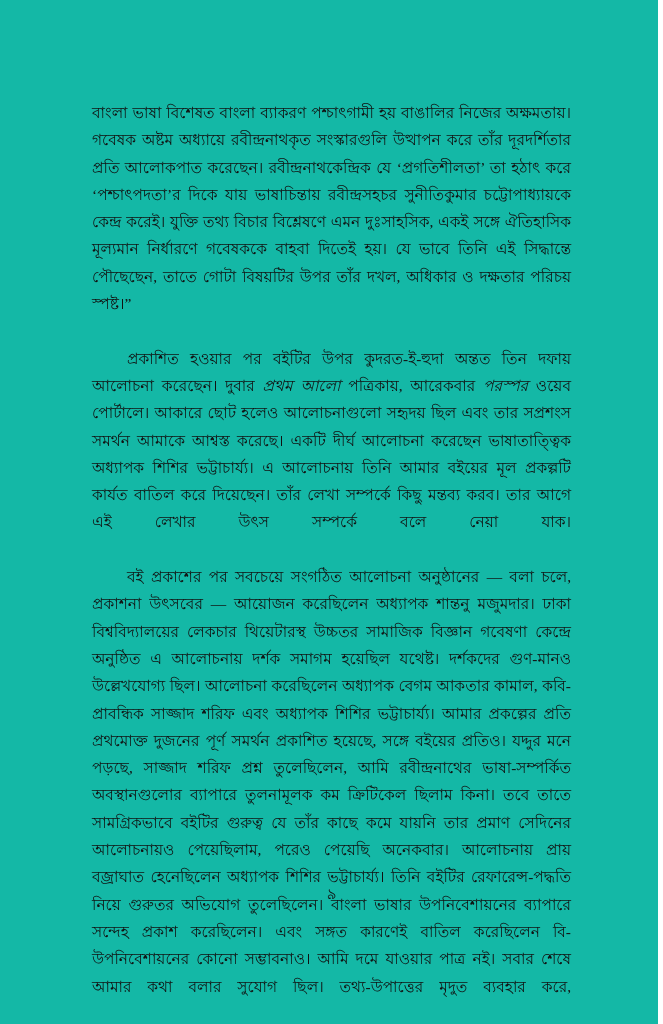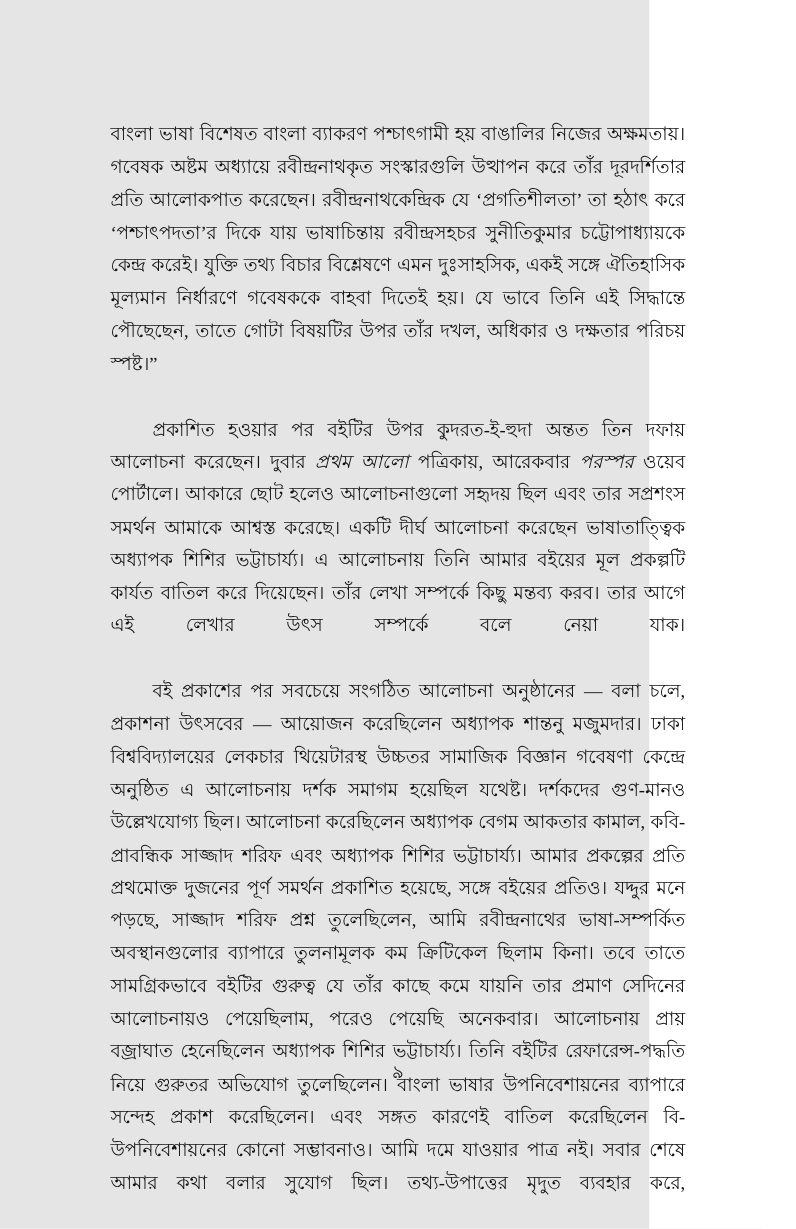--- a/index.html
+++ b/index.html
@@ -11,23 +11,23 @@
     width: 663px;
     height: 1024px;
     background: #ffffff;
     font-family: "Liberation Serif", "DejaVu Serif", serif;
     color: #000000;
     overflow: hidden;
   }
 
   .page {
     position: relative;
-    width: 541px;
+    width: 658px;
     height: 1024px;
-    background: #e5e5e5;
+    background: #14b8a6;
     box-sizing: border-box;
   }
 
   .text-block {
     position: absolute;
     left: 92px;
     top: 99px;
     width: 479px;
   }
 

